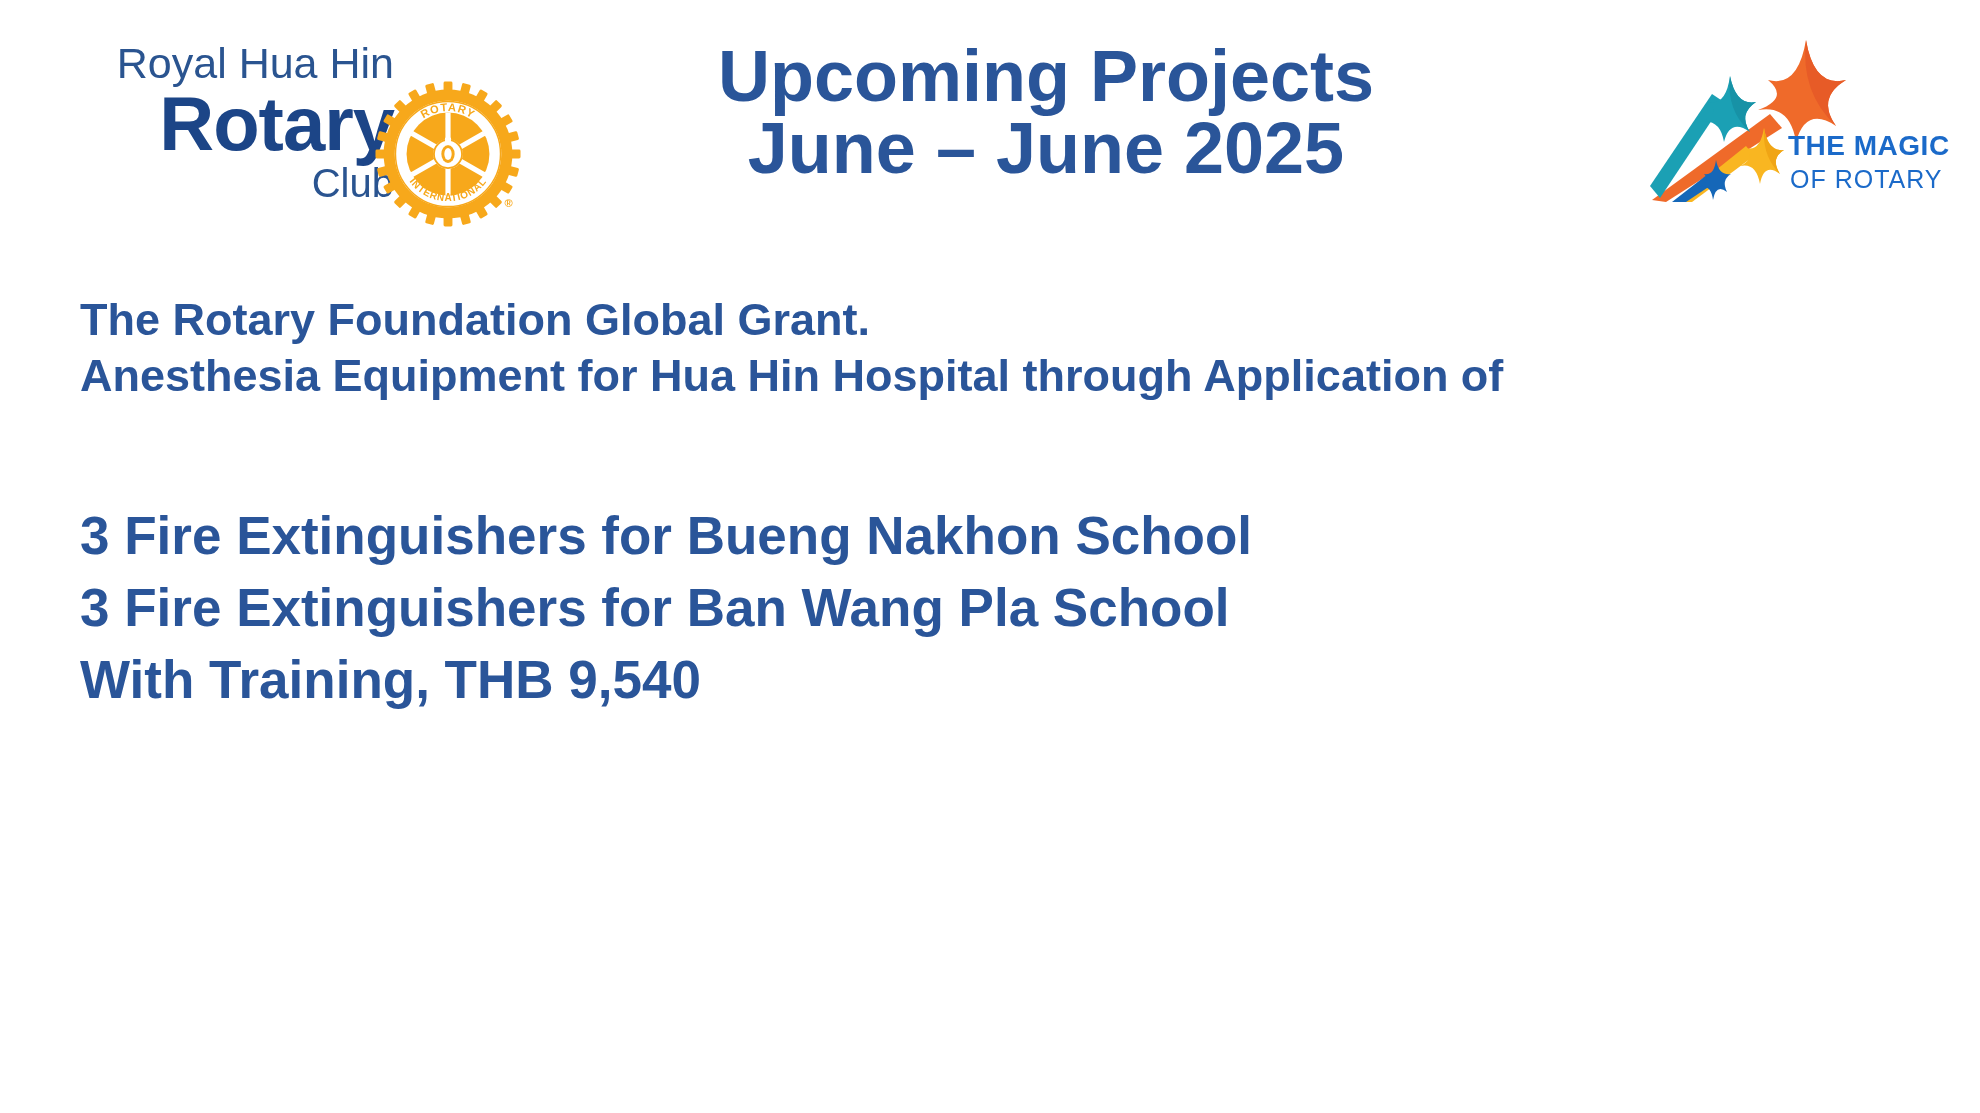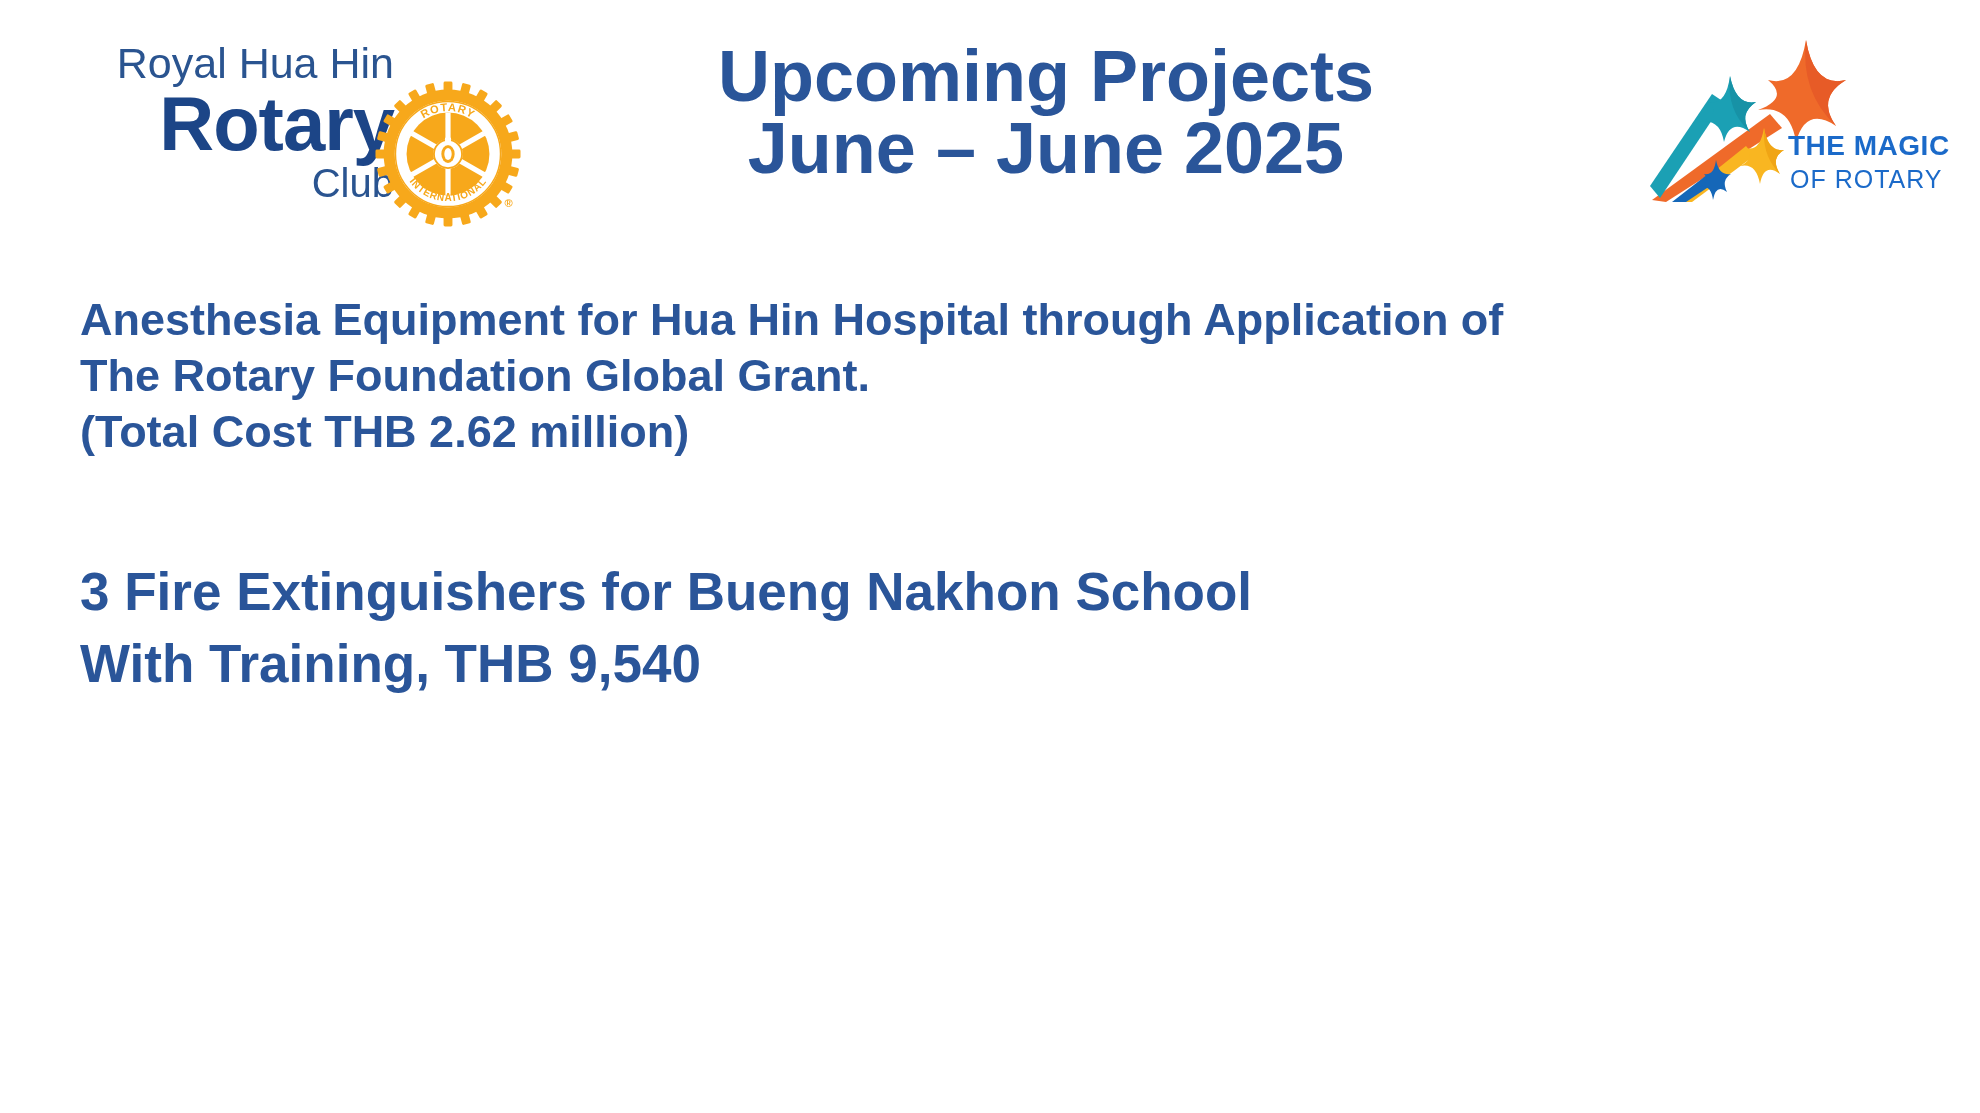--- a/index.html
+++ b/index.html
@@ -247,25 +247,25 @@
       <text x="138" y="133" font-family="'Liberation Sans', sans-serif" font-size="28" font-weight="700" fill="#1b6ac9" letter-spacing="0.5">THE MAGIC</text>
       <text x="140" y="166" font-family="'Liberation Sans', sans-serif" font-size="25" font-weight="400" fill="#1b6ac9" letter-spacing="1">OF ROTARY</text>
     </svg>
   </div>
 
 </div>
 
 <div class="slide-body">
 
   <div class="body-para para-block-1">
+    <div class="body-line">The Rotary Foundation Global Grant.</div>
     <div class="body-line">Anesthesia Equipment for Hua Hin Hospital through Application of</div>
-    <div class="body-line">The Rotary Foundation Global Grant.</div>
-    <div class="body-line">(Total Cost THB 2.62 million)</div>
   </div>
 
   <div class="para-spacer"></div>
 
   <div class="body-para para-block-2">
     <div class="body-line">3 Fire Extinguishers for Bueng Nakhon School</div>
+    <div class="body-line">3 Fire Extinguishers for Ban Wang Pla School</div>
     <div class="body-line">With Training, THB 9,540</div>
   </div>
 
 </div>
 
 </body></html>

